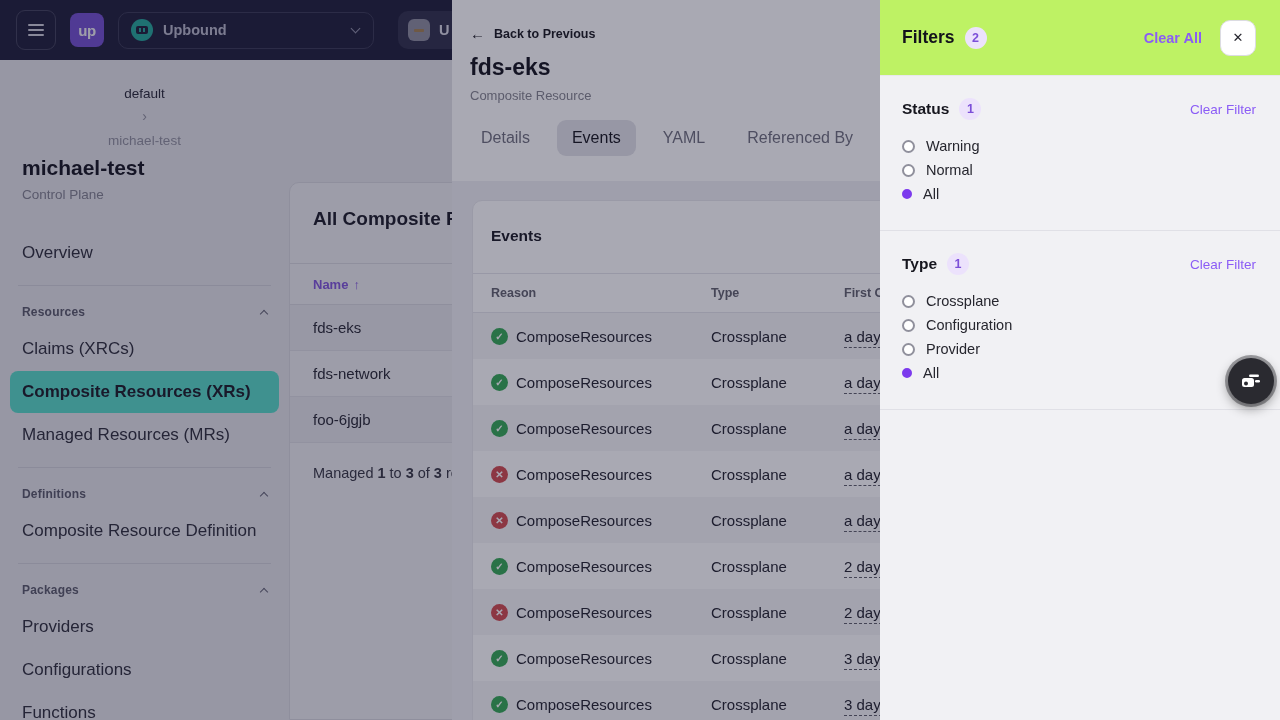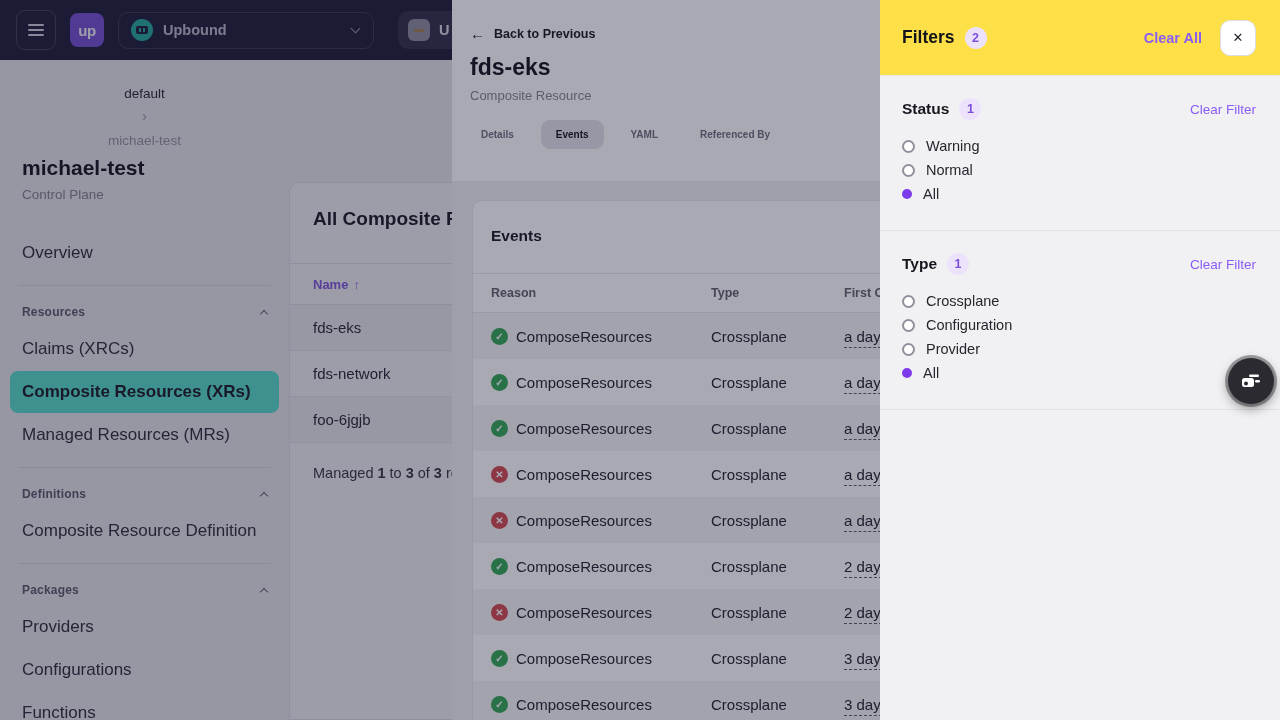--- a/index.html
+++ b/index.html
@@ -94,21 +94,21 @@
   
   .backdrop1 { position:absolute; inset:0; background:rgba(20,20,45,0.08); z-index:5; }
   .detail-panel { position:absolute; left:452px; top:0; right:0; bottom:0; background:#fff; z-index:10; }
   .detail-head { height:181px; padding:26px 0 0 18px; }
   .back-link { display:flex; align-items:center; gap:9px; font-size:12.5px; font-weight:bold; color:#18181f; cursor:pointer; }
   .back-arrow { font-size:15px; line-height:1; }
   .xr-title { font-size:23px; font-weight:bold; color:#14141d; margin-top:13px; }
   .xr-sub { font-size:13px; color:#85858f; margin-top:7px; }
   .tabs { display:flex; gap:12px; margin-top:17px; margin-left:-4px; }
   .tab {
-    padding:9px 15px; font-size:10px; font-weight:bold; color:#70707e;
+    padding:9px 15px; font-size:16px; font-weight:normal; color:#70707e;
     border-radius:9px; cursor:pointer;
   }
   .tab[data-active="true"] { background:#e3e3e9; color:#15151e; }
   .detail-body { position:absolute; top:181px; left:0; right:0; bottom:0; background:#f0f0f4; }
   .events-card {
     position:absolute; left:20px; top:19px; right:-12px; bottom:-12px;
     background:#fff; border:1px solid #e7e7ec; border-radius:10px;
   }
   .events-title { font-size:15.5px; font-weight:bold; color:#1a1a24; padding:26px 0 0 18px; height:72px; }
   .tbl-head {
@@ -127,21 +127,21 @@
   }
   .status-dot[data-status="success"] { background:#35a854; }
   .status-dot[data-status="error"]   { background:#d14b4f; }
   .time-text { border-bottom:1.5px dashed #5f5f6b; padding-bottom:2px; cursor:pointer; }
 
   .backdrop2 { position:absolute; inset:0; background:rgba(22,22,48,0.37); z-index:20; }
 
   
   .filters-drawer { position:absolute; left:880px; top:0; right:0; bottom:0; background:#f1f1f4; z-index:30; }
   .filters-head {
-    height:76px; background:#fde047; border-bottom:1px solid #e8e8ec;
+    height:76px; background:#bef264; border-bottom:1px solid #e8e8ec;
     display:flex; align-items:center; padding:0 24px 0 22px;
   }
   .filters-title { font-size:17.5px; font-weight:bold; color:#13131c; }
   .count-badge {
     min-width:22px; height:22px; border-radius:11px; background:#ece2fc; color:#7c4fd8;
     font-size:12.5px; font-weight:bold; display:flex; align-items:center; justify-content:center;
     margin-left:10px; padding:0 6px;
   }
   .clear-all { margin-left:auto; color:#8b5cf6; font-size:14.5px; font-weight:bold; cursor:pointer; }
   .close-btn {

